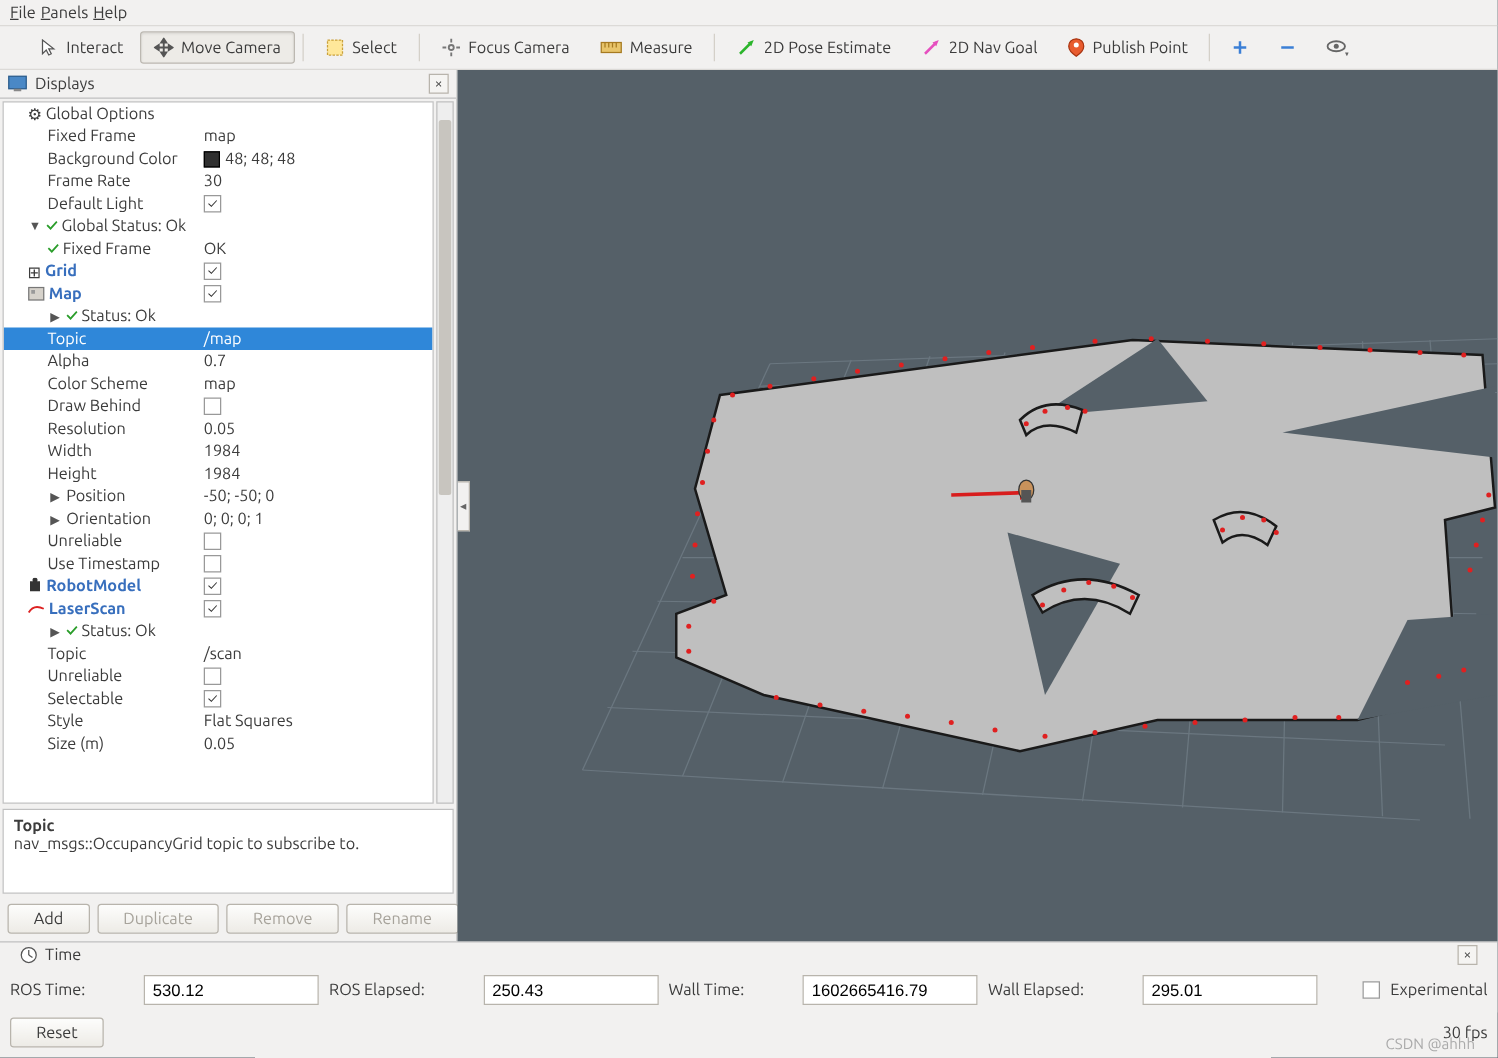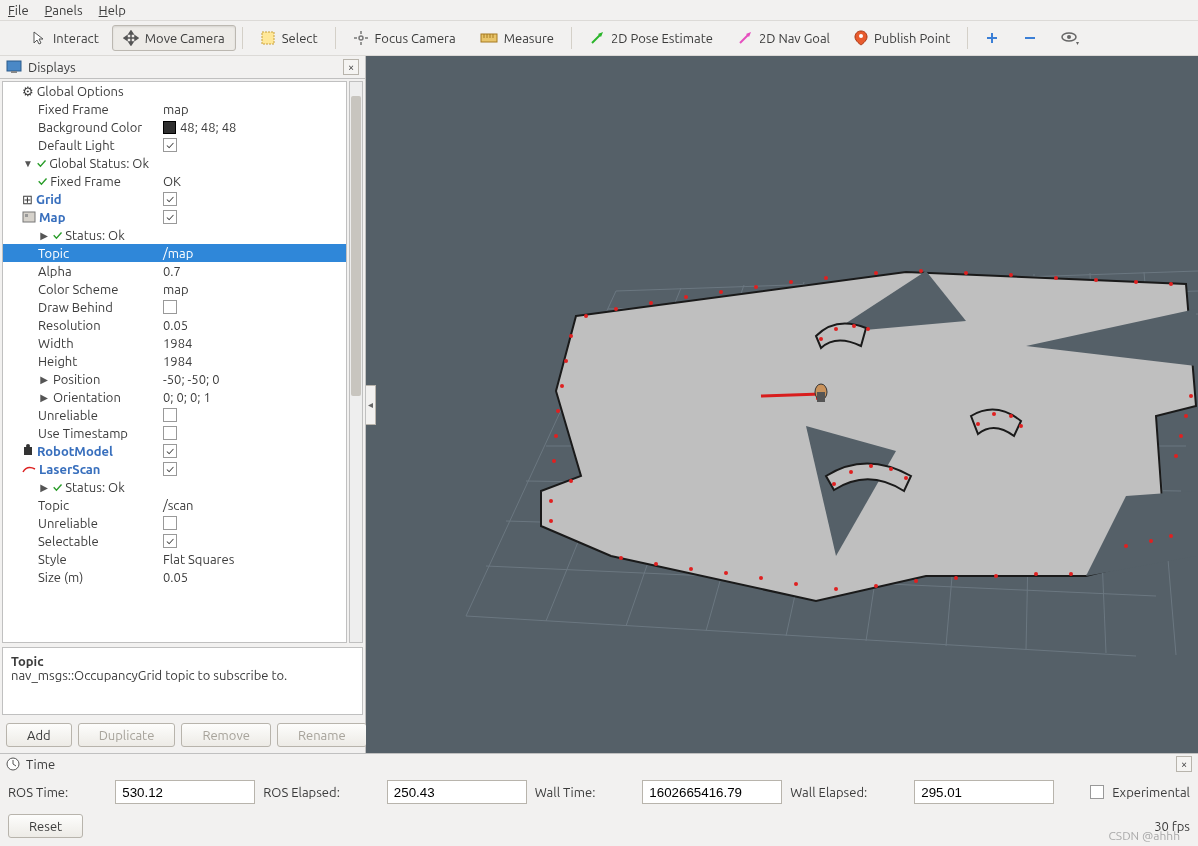--- a/index.html
+++ b/index.html
@@ -10,21 +10,21 @@
   background: #f2f1f0;
   color: #3c3c3c;
   width: 1198px;
   height: 846px;
   overflow: hidden;
   display: flex;
   flex-direction: column;
 }
 .menubar {
   display: flex;
-  gap: 16px;
+  gap: 4px;
   padding: 3px 8px;
   background: #f2f1f0;
 }
 .menubar span {
   cursor: pointer;
 }
 .menubar .hk { text-decoration: underline; }
 .toolbar {
   display: flex;
   align-items: center;
@@ -174,21 +174,21 @@
   cursor: pointer;
 }
 .time-panel {
   border-top: 1px solid #c0c0c0;
   background: #f2f1f0;
 }
 .time-header {
   display: flex;
   align-items: center;
   gap: 6px;
-  padding: 2px 6px;
+  padding: 2px 16px;
 }
 .time-header .x {
   margin-left: auto;
   border: 1px solid #b8b4ac;
   width: 16px; height: 16px;
   font-size: 11px;
   text-align: center;
   line-height: 14px;
   background: #f5f4f2;
   cursor: pointer;
@@ -378,20 +378,27 @@
           </div>
       <div class="row">
             <span class="name">
               <span class="ind ind2"></span>
               <span>Background Color</span>
             </span>
             <span class="val">
               <span class="colorbox"></span>
               <span>48; 48; 48</span>
             </span>
+          </div>
+      <div class="row">
+            <span class="name">
+              <span class="ind ind2"></span>
+              <span>Frame Rate</span>
+            </span>
+            <span class="val">30</span>
           </div>
       <div class="row">
             <span class="name">
               <span class="ind ind2"></span>
               <span>Default Light</span>
             </span>
             <span class="val">
               <span class="chkbox">✓</span>
             </span>
           </div>

